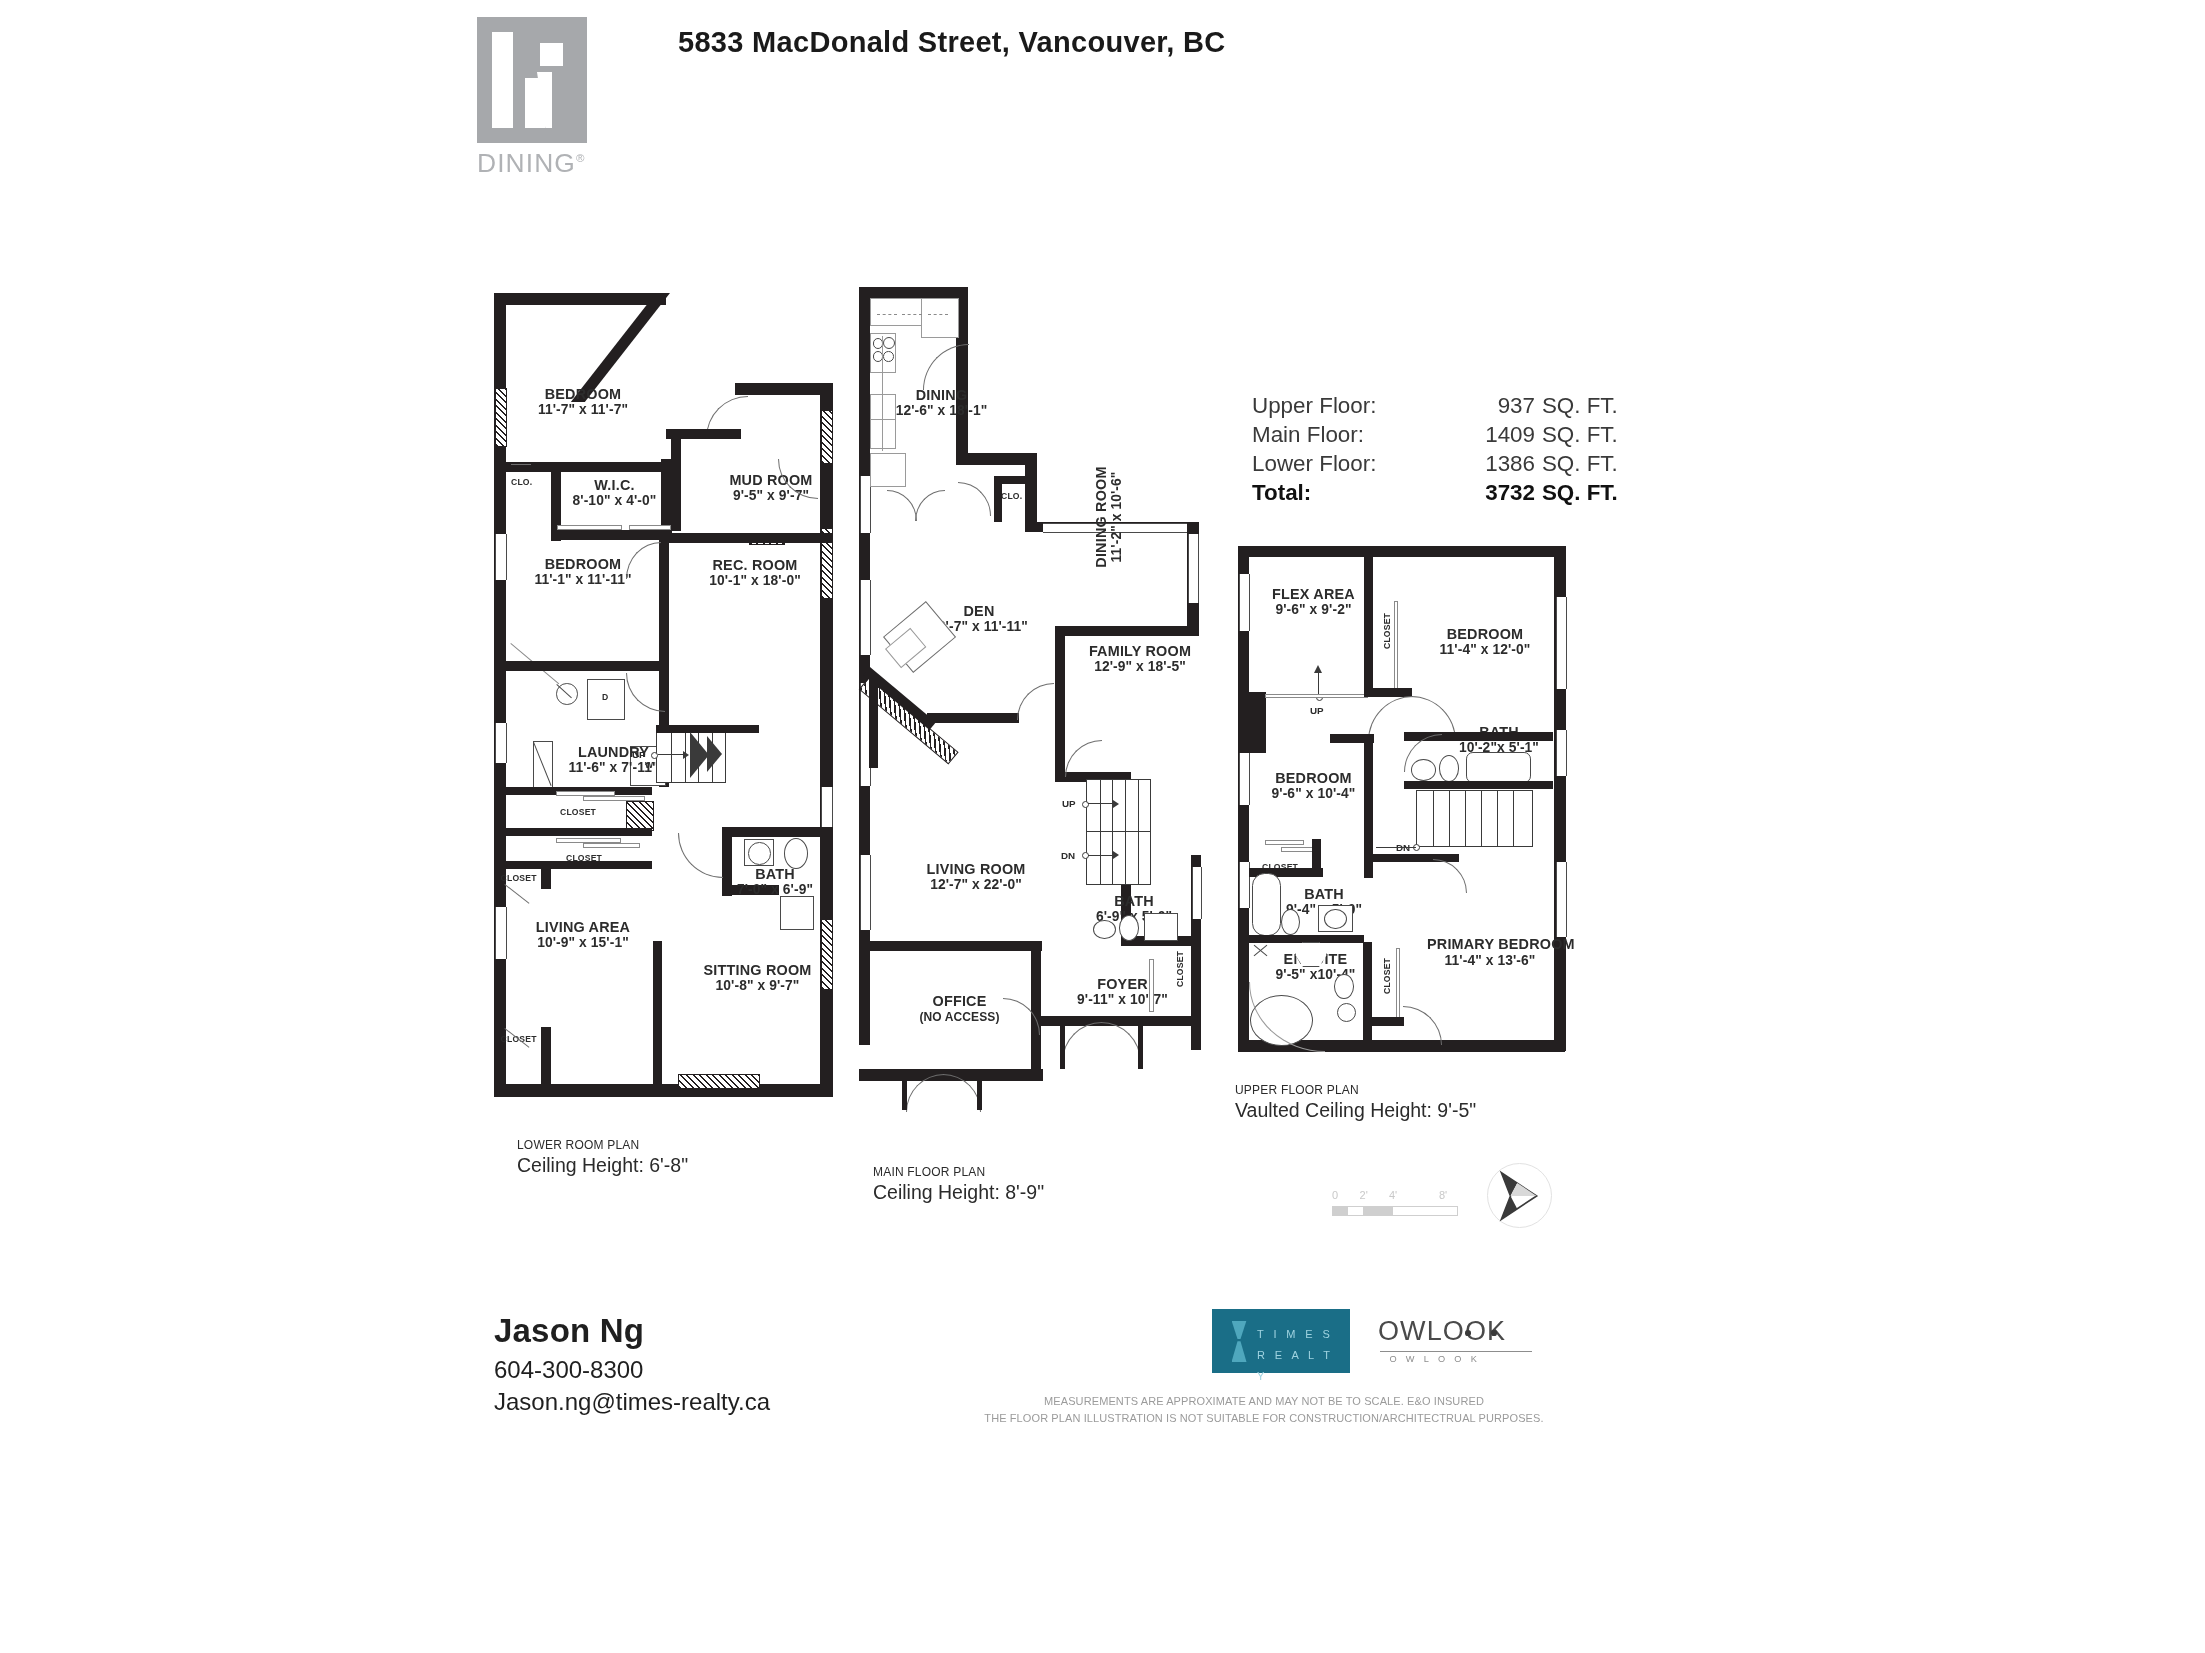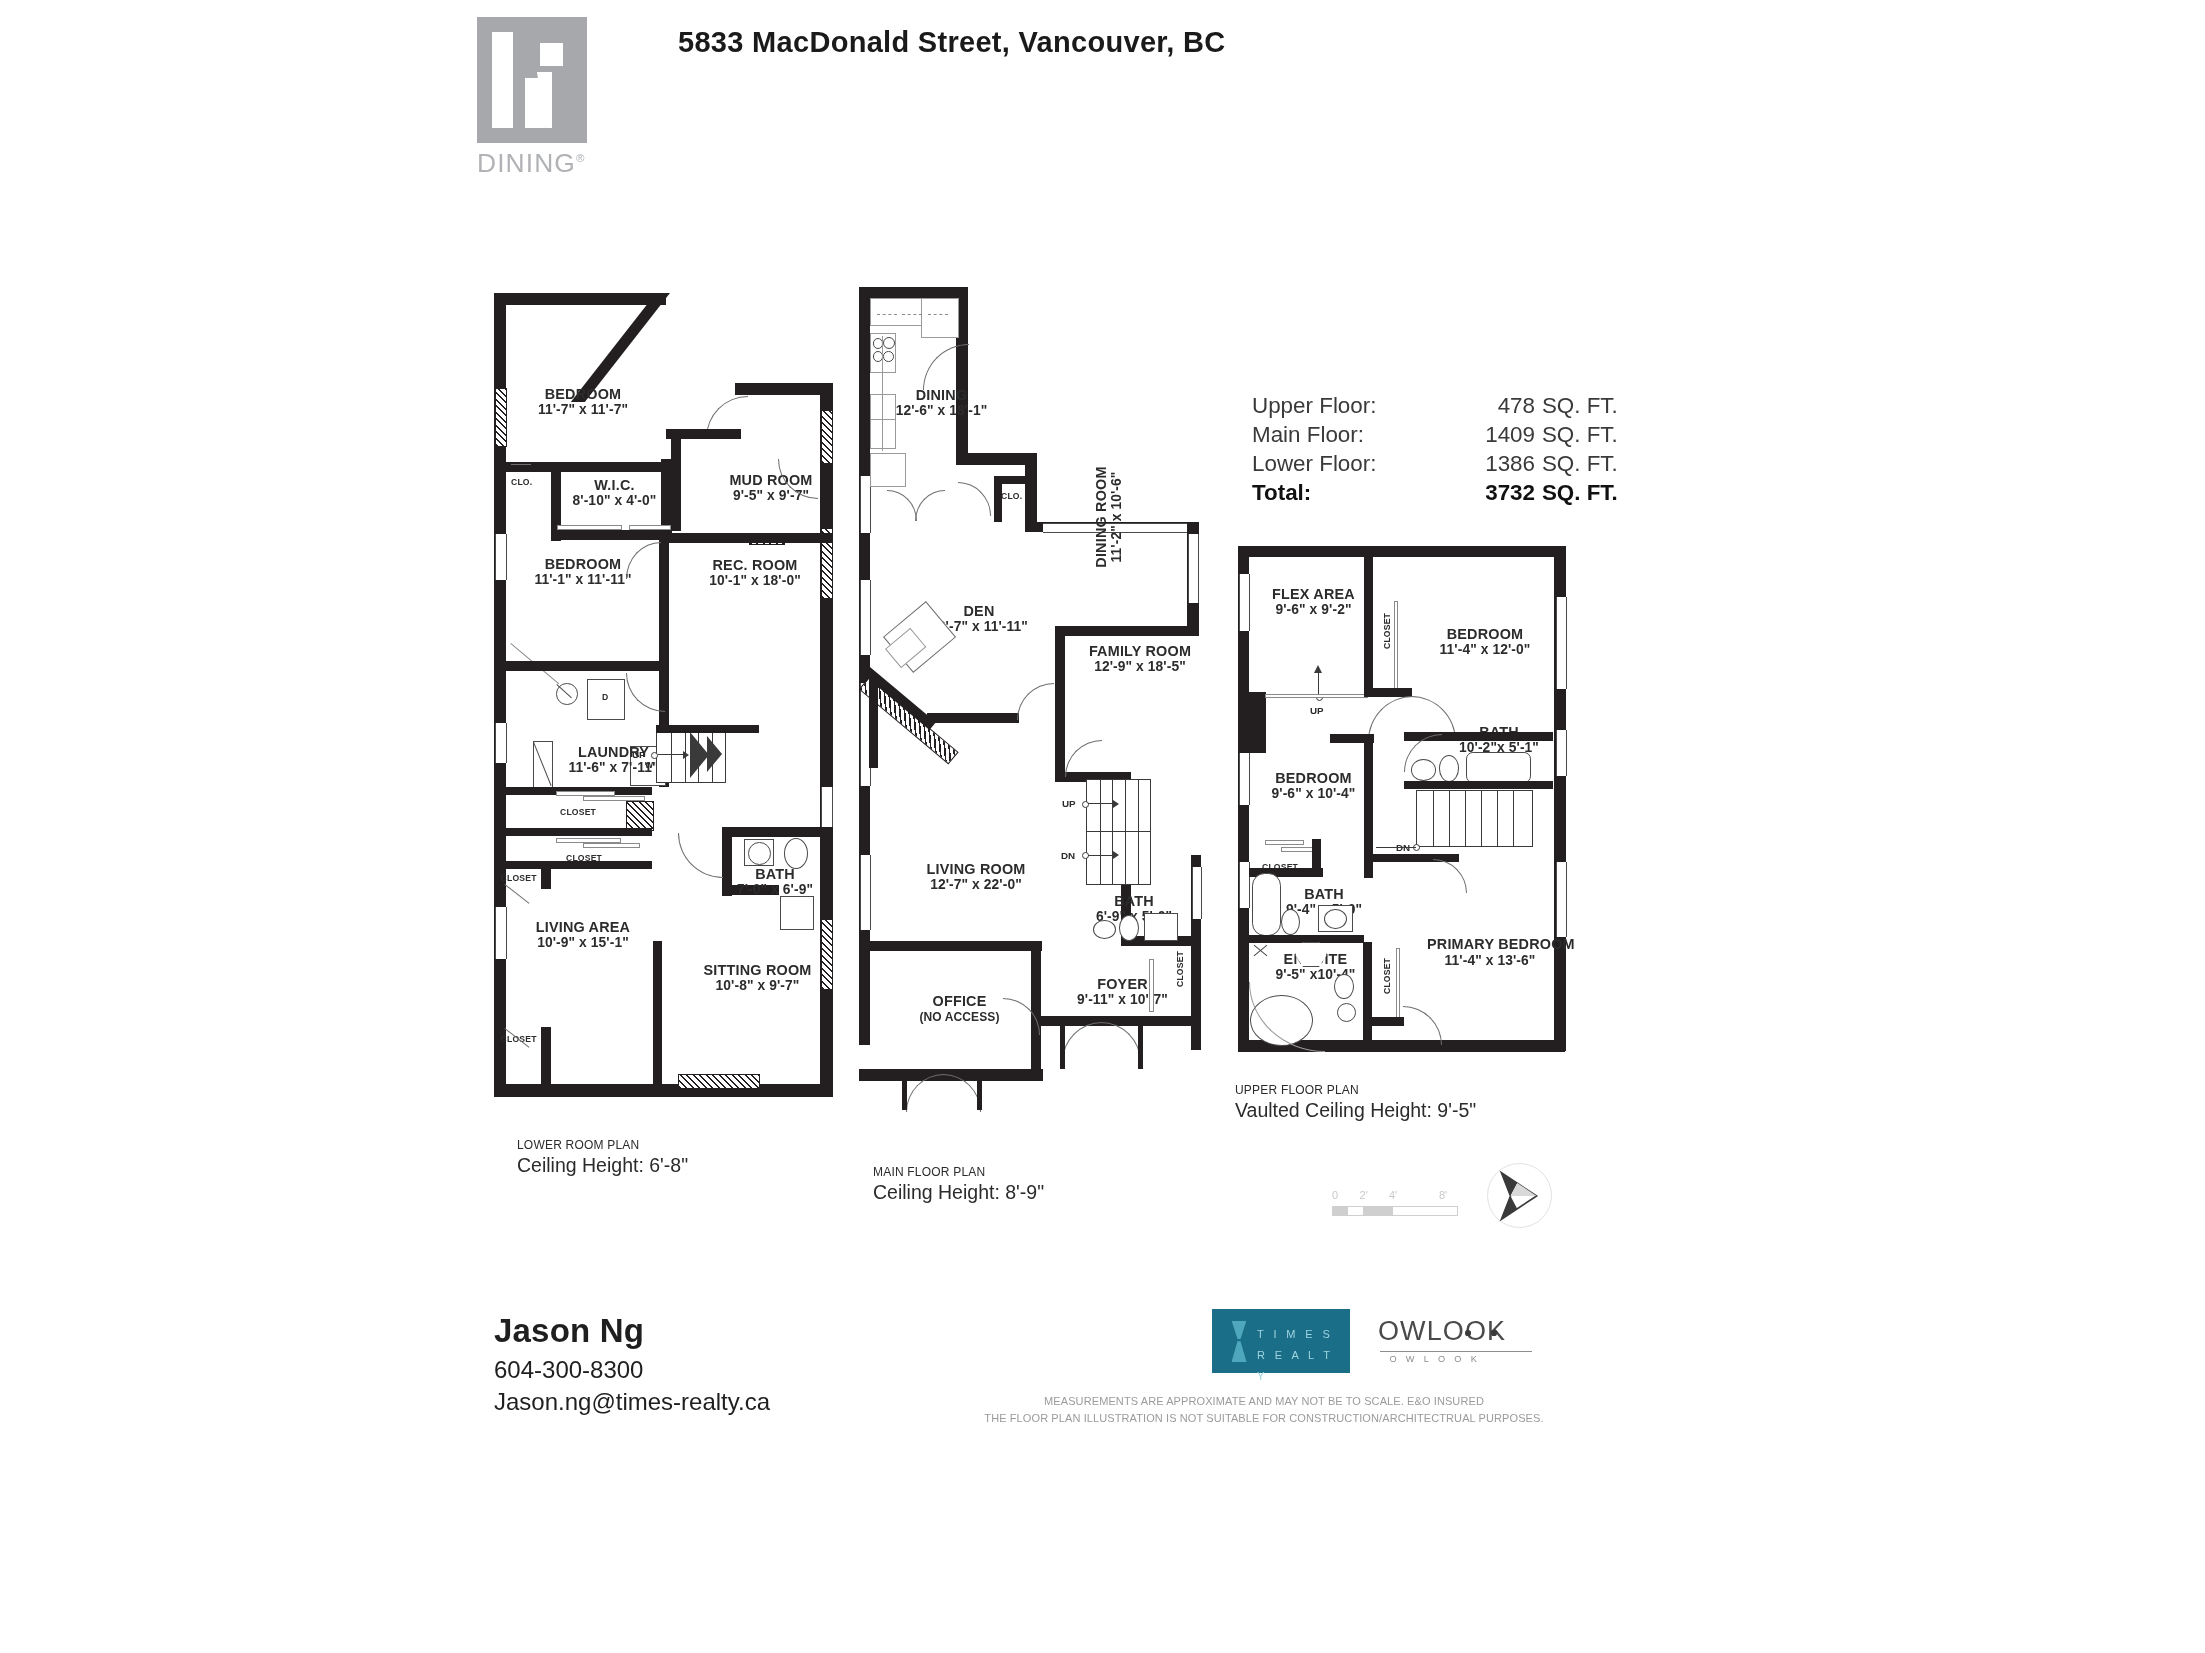--- a/index.html
+++ b/index.html
@@ -108,21 +108,21 @@
       <div class="rl-r-leg"></div>
     </div>
     <div class="rl-word"><span>DINING</span><span class="rl-reg">®</span></div>
   </div>
 
   <div class="sheet-title">5833 MacDonald Street, Vancouver, BC</div>
 
   <div class="area-table">
     <div class="area-row">
       <span class="area-label">Upper Floor:</span>
-      <span class="area-value">478</span>
+      <span class="area-value">937</span>
       <span class="area-unit">SQ. FT.</span>
     </div>
     <div class="area-row">
       <span class="area-label">Main Floor:</span>
       <span class="area-value">1409</span>
       <span class="area-unit">SQ. FT.</span>
     </div>
     <div class="area-row">
       <span class="area-label">Lower Floor:</span>
       <span class="area-value">1386</span>

